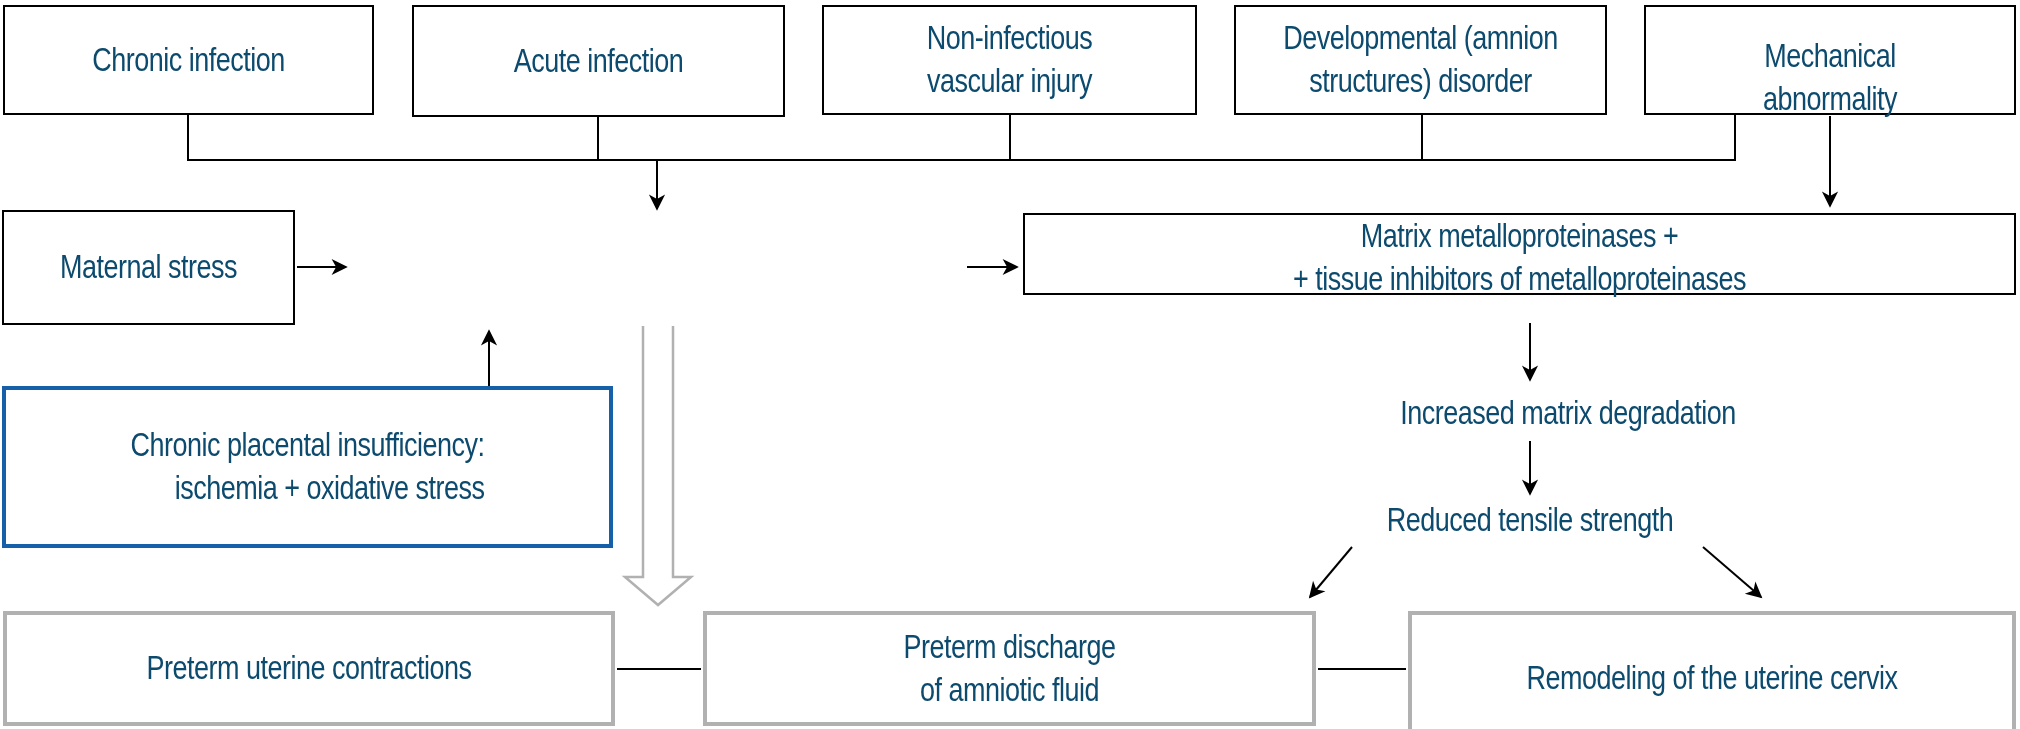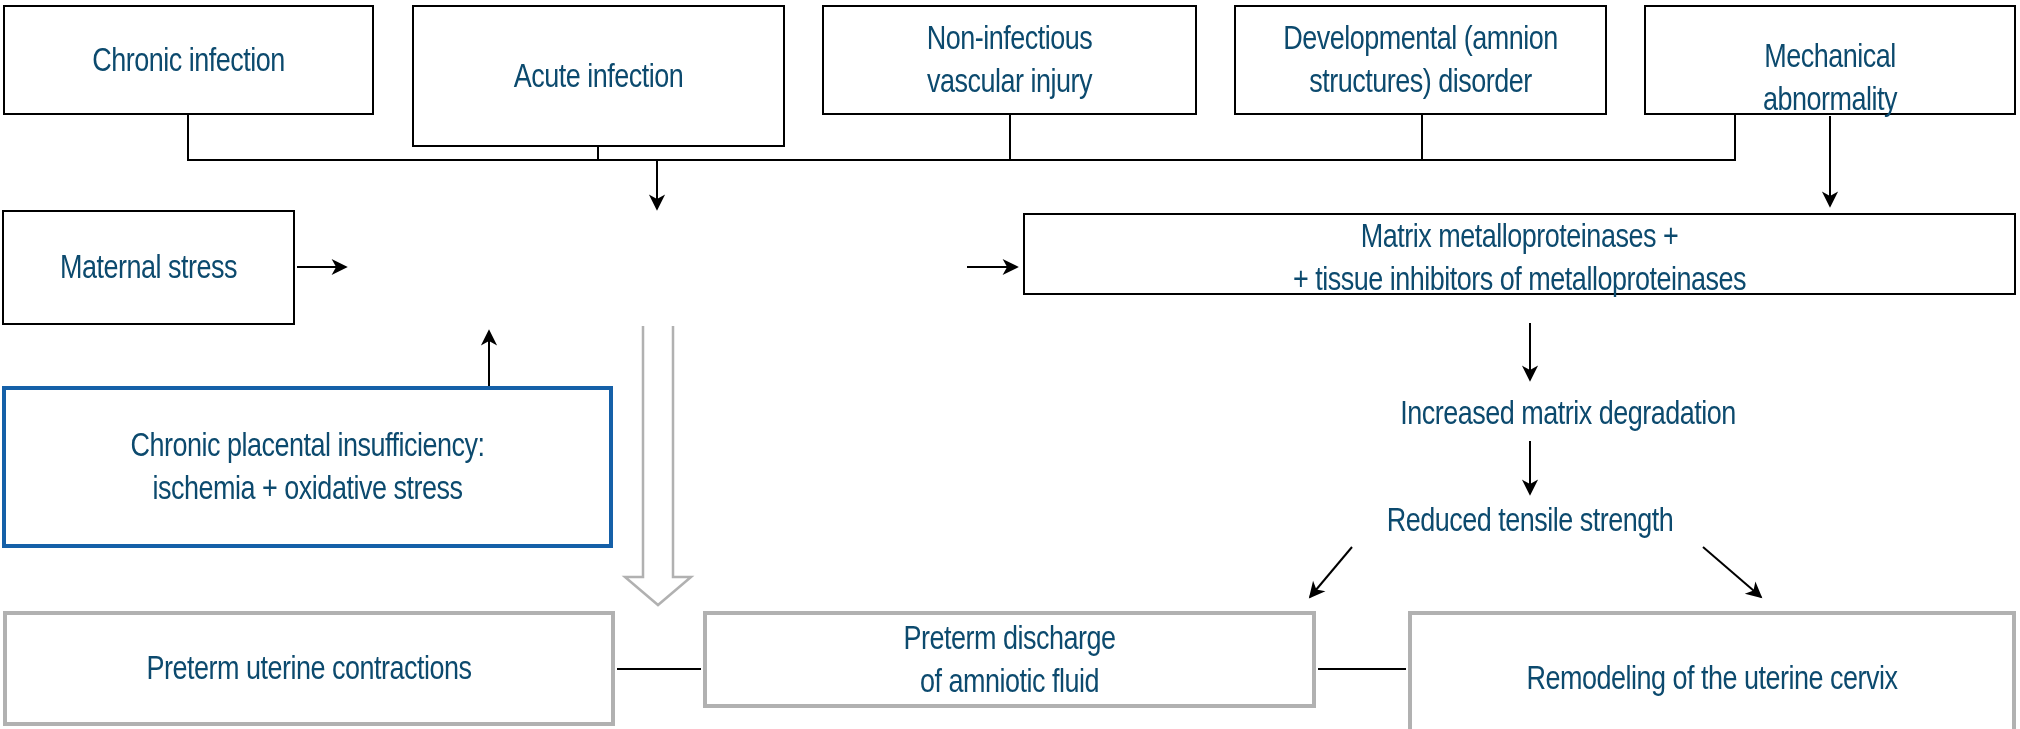--- a/index.html
+++ b/index.html
@@ -74,21 +74,21 @@
     <line x1="617" y1="669" x2="701" y2="669" stroke="#000000" stroke-width="2"></line>
     <line x1="1318" y1="669" x2="1406" y2="669" stroke="#000000" stroke-width="2"></line>
 
     <path d="M643,326 L643,577 L625,577 L658,605 L691,577 L673,577 L673,326" fill="#ffffff" stroke="#b1b1b1" stroke-width="2.5"></path>
   </svg>
 
   <div class="node black" style="left:3px; top:5px; width:371px; height:110px;">
     <span class="label">Chronic infection</span>
   </div>
 
-  <div class="node black" style="left:412px; top:5px; width:373px; height:142px;">
+  <div class="node black" style="left:412px; top:5px; width:373px; height:112px;">
     <span class="label">Acute infection</span>
   </div>
 
   <div class="node black" style="left:822px; top:5px; width:375px; height:110px;">
     <span class="label">Non-infectious
 vascular injury</span>
   </div>
 
   <div class="node black" style="left:1234px; top:5px; width:373px; height:110px;">
     <span class="label">Developmental (amnion
@@ -103,38 +103,38 @@
   <div class="node black" style="left:2px; top:210px; width:293px; height:115px;text-align:center;">
     <span class="label">Maternal stress</span>
   </div>
 
 
   <div class="node black" style="left:1023px; top:213px; width:993px; height:82px;align-items:flex-end;">
     <span class="label">Matrix metalloproteinases +
 + tissue inhibitors of metalloproteinases</span>
   </div>
 
-  <div class="node blue" style="left:2px; top:386px; width:611px; height:162px;">
+  <div class="node blue" style="left:2px; top:386px; width:611px; height:162px;text-align:right;">
     <span class="label">Chronic placental insufficiency:
 ischemia + oxidative stress</span>
   </div>
 
   <div class="node plain" style="left:1368px; top:390px; width:400px; height:46px;">
     <span class="label">Increased matrix degradation</span>
   </div>
 
   <div class="node plain" style="left:1330px; top:497px; width:400px; height:46px;">
     <span class="label">Reduced tensile strength</span>
   </div>
 
   <div class="node gray" style="left:3px; top:611px; width:612px; height:115px;">
     <span class="label">Preterm uterine contractions</span>
   </div>
 
-  <div class="node gray" style="left:703px; top:611px; width:613px; height:97px;">
+  <div class="node gray" style="left:703px; top:611px; width:613px; height:115px;">
     <span class="label">Preterm discharge
 of amniotic fluid</span>
   </div>
 
   <div class="node gray" style="left:1408px; top:611px; width:608px; height:135px;">
     <span class="label">Remodeling of the uterine cervix</span>
   </div>
 
 </div>
 

